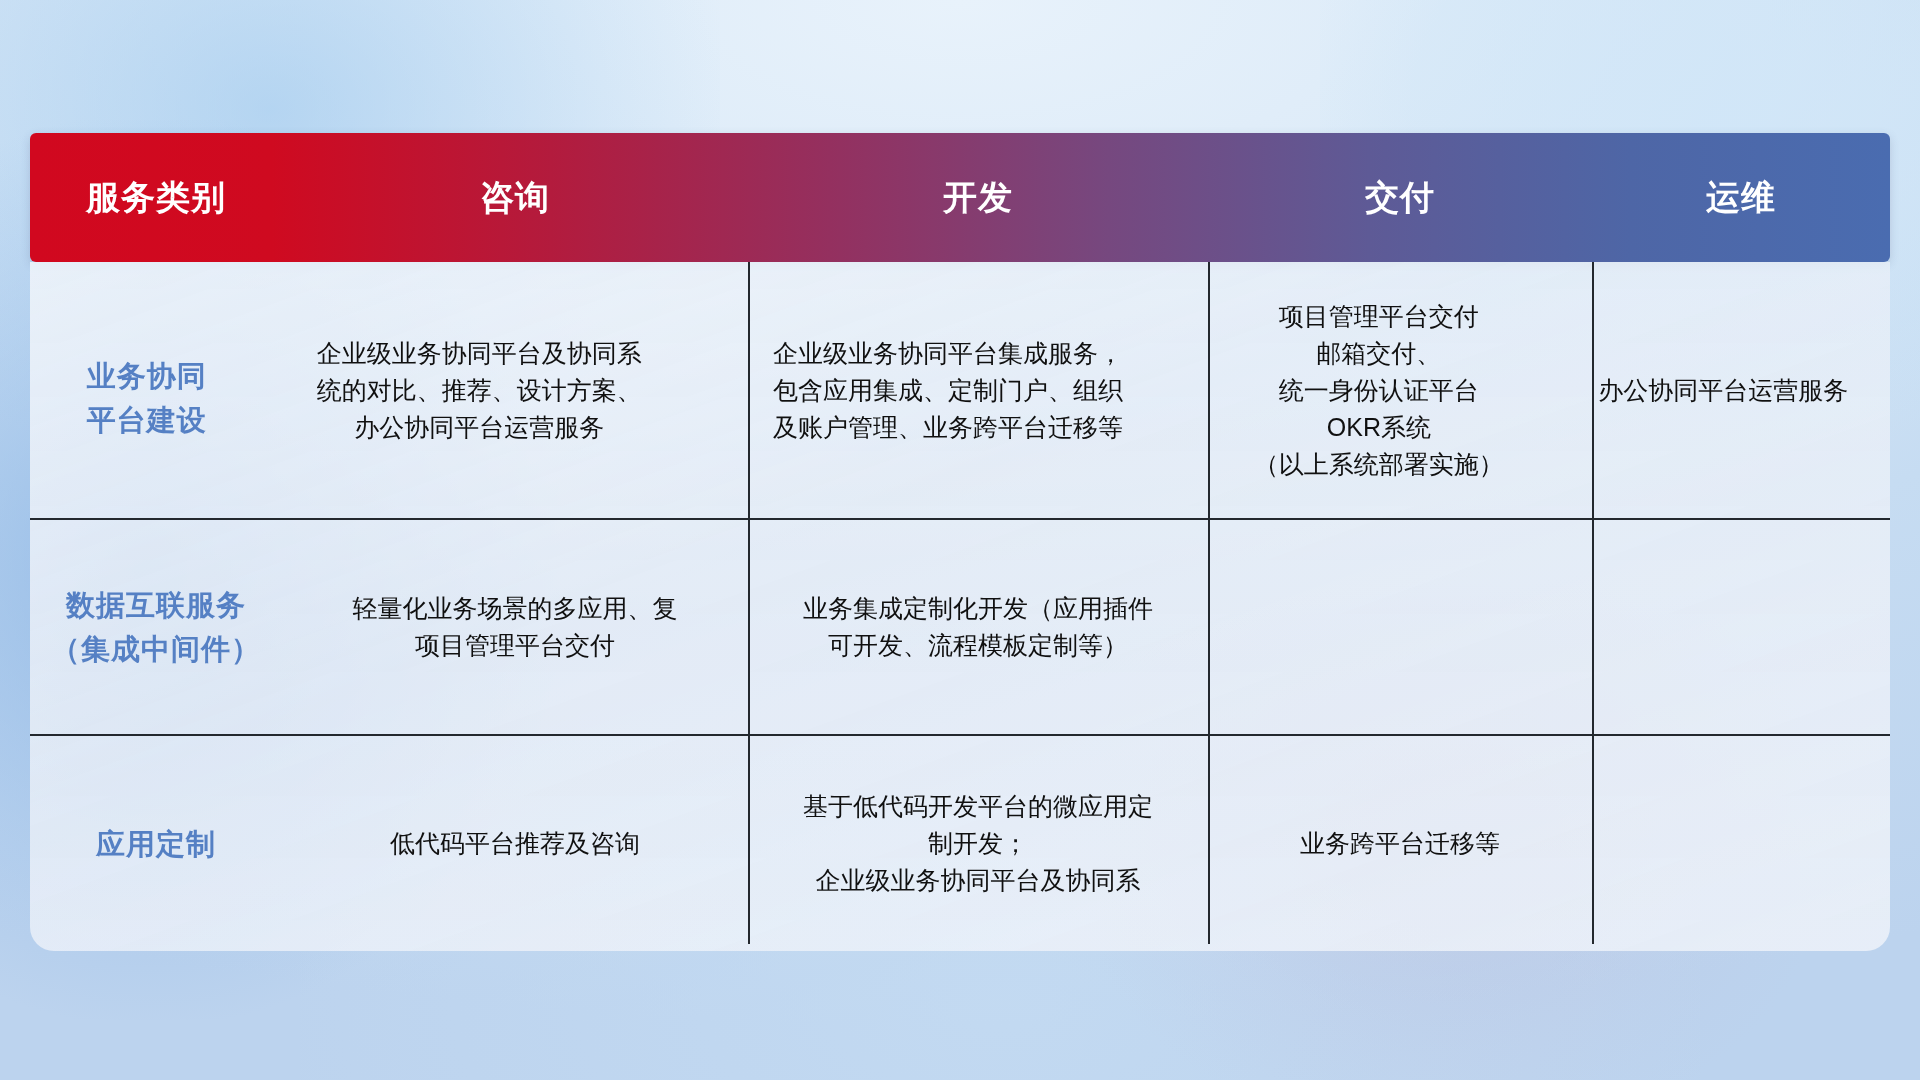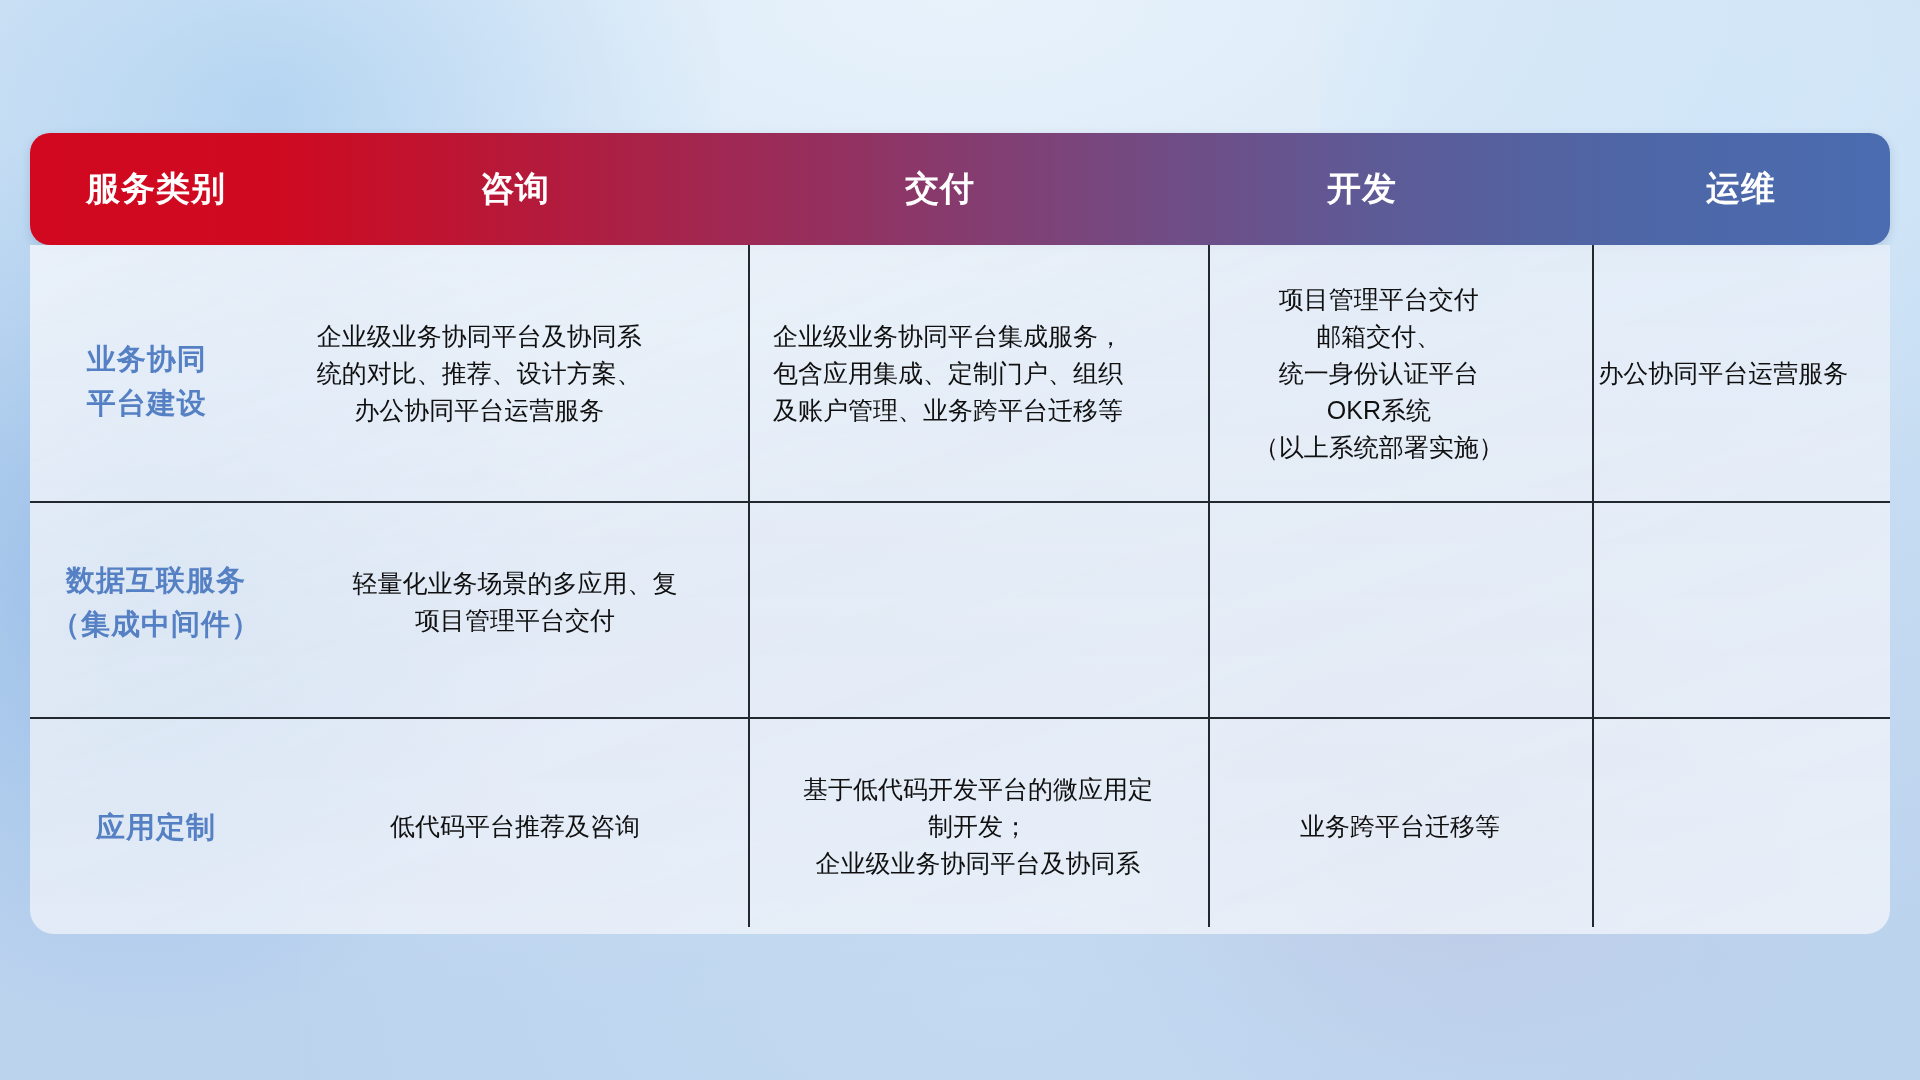--- a/index.html
+++ b/index.html
@@ -59,22 +59,22 @@
     position: absolute;
     left: 30px;
     top: 133px;
     width: 1860px;
     height: 814px;
   }
 
   
   #table-header {
     position: relative;
-    height: 112px;
-    border-radius: 20px;
+    height: 129px;
+    border-radius: 6px;
     background: linear-gradient(90deg,
         #d1081f 0%,
         #cf0a20 13%,
         #b31b3d 28%,
         #94305f 43%,
         #76487f 58%,
         #5e5a96 72%,
         #4e66a6 86%,
         #4a6cb0 100%);
     box-shadow: 0 3px 10px rgba(60,70,110,0.18);
@@ -150,22 +150,22 @@
 <div id="bg-glow-topright"></div>
 <div id="bg-glow-left"></div>
 <div id="bg-glow-bottom"></div>
 <div id="bg-glow-midright"></div>
 
 <div id="table-wrap">
 
   <div id="table-header">
     <div class="th" style="width:252px;">服务类别</div>
     <div class="th" style="width:466px;">咨询</div>
+    <div class="th" style="width:460px;">开发</div>
     <div class="th" style="width:384px;">交付</div>
-    <div class="th" style="width:460px;">开发</div>
     <div class="th" style="width:298px;">运维</div>
   </div>
 
   <div id="table-body">
 
     <div class="row" style="top:0px; height:256px;">
       <div class="cell cell-category" style="width:252px;margin-top:15px;">业务协同
 平台建设</div>
       <div class="cell" style="width:466px;">企业级业务协同平台及协同系
 统的对比、推荐、设计方案、
@@ -174,25 +174,27 @@
 包含应用集成、定制门户、组织
 及账户管理、业务跨平台迁移等</div>
       <div class="cell" style="width:384px;">项目管理平台交付
 邮箱交付、
 统一身份认证平台
 OKR系统
 （以上系统部署实施）</div>
       <div class="cell" style="width:360px;">办公协同平台运营服务</div>
     </div>
 
-    <div class="row" style="top:250px; height:214px;">
+    <div class="row" style="top:258px; height:214px;">
       <div class="cell cell-category" style="width:252px;">数据互联服务
 （集成中间件）</div>
       <div class="cell" style="width:466px;">轻量化业务场景的多应用、复
 项目管理平台交付</div>
+      <div class="cell" style="width:460px;">业务集成定制化开发（应用插件
+可开发、流程模板定制等）</div>
       <div class="cell" style="width:384px;"></div>
       <div class="cell" style="width:298px;"></div>
     </div>
 
     <div class="row" style="top:474px; height:215px;">
       <div class="cell cell-category" style="width:252px;">应用定制</div>
       <div class="cell" style="width:466px;">低代码平台推荐及咨询</div>
       <div class="cell" style="width:460px;">基于低代码开发平台的微应用定
 制开发；
 企业级业务协同平台及协同系</div>

